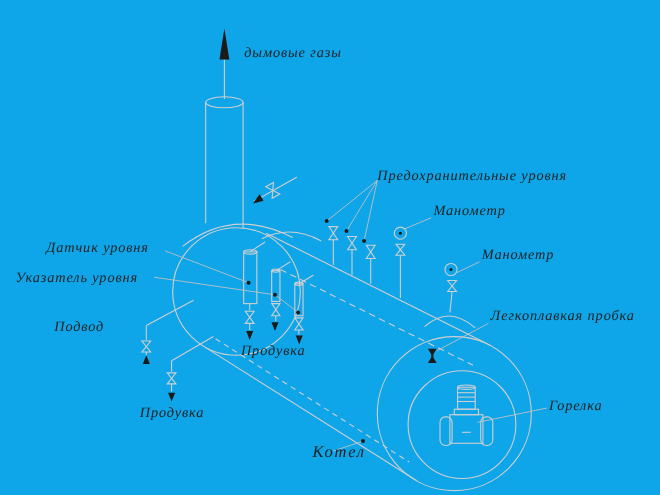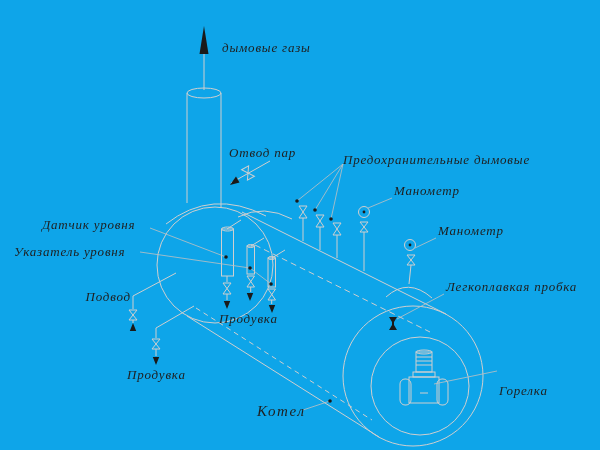--- a/index.html
+++ b/index.html
@@ -1,22 +1,22 @@
 <!DOCTYPE html>
 <html><head>
 <meta charset="utf-8">
 <style>
   html,body{margin:0;padding:0;background:#fff;}
   #stage{position:relative;width:600px;height:450px;background:#0ea5e9;overflow:hidden;
          font-family:Liberation Serif, serif;}
   #draw{position:absolute;left:0;top:0;}
   .lbl{position:absolute;font-style:italic;font-size:13px;letter-spacing:0.8px;
        color:#1f1f1f;white-space:nowrap;}
-  .lbl-big{font-size:15px;letter-spacing:1.6px;}
-  .lbl-center{text-align:right;white-space:normal;line-height:16px;}
+  .lbl-big{font-size:15px;letter-spacing:1.6px;margin-left:27px;}
+  .lbl-center{text-align:center;white-space:normal;line-height:16px;}
 </style>
 </head>
 <body>
 
 <div id="stage">
 
   <svg id="draw" width="600" height="450" viewBox="0 0 600 450">
 
     <g stroke="#cfcfcf" stroke-width="1" fill="none">
 
@@ -147,28 +147,27 @@
       <path d="M 272 313 L 268.8 305 L 275.2 305 Z"></path>
       <path d="M 156 365 L 152.8 357 L 159.2 357 Z"></path>
 
       <path d="M 133 323 L 129.8 331 L 136.2 331 Z"></path>
 
       <path d="M 389 317 L 397 317 L 394 322 L 394 325 L 397 330 L 389 330 L 392 325 L 392 322 Z"></path>
     </g>
   </svg>
 
   <div class="lbl" style="left:222px;top:40px;">дымовые газы</div>
-  <div class="lbl" style="left:229px;top:145px;">Отвод пар</div>
-  <div class="lbl" style="left:343px;top:152px;">Предохранительные дымовые</div>
+  <div class="lbl" style="left:343px;top:152px;">Предохранительные уровня</div>
   <div class="lbl" style="left:394px;top:183px;">Манометр</div>
   <div class="lbl" style="left:438px;top:223px;">Манометр</div>
   <div class="lbl" style="left:42px;top:217px;">Датчик уровня</div>
   <div class="lbl" style="left:14px;top:244px;">Указатель уровня</div>
   <div class="lbl lbl-center" style="left:13px;top:289px;width:118px;">
     <div>Подвод</div>
   </div>
   <div class="lbl" style="left:127px;top:367px;">Продувка</div>
   <div class="lbl" style="left:219px;top:311px;">Продувка</div>
   <div class="lbl" style="left:446px;top:279px;text-align:center;">Легкоплавкая пробка</div>
-  <div class="lbl" style="left:499px;top:361px;margin-top:22px;">Горелка</div>
+  <div class="lbl" style="left:499px;top:361px;">Горелка</div>
   <div class="lbl lbl-big" style="left:257px;top:403px;">Котел</div>
 
 </div>
 
 </body></html>

